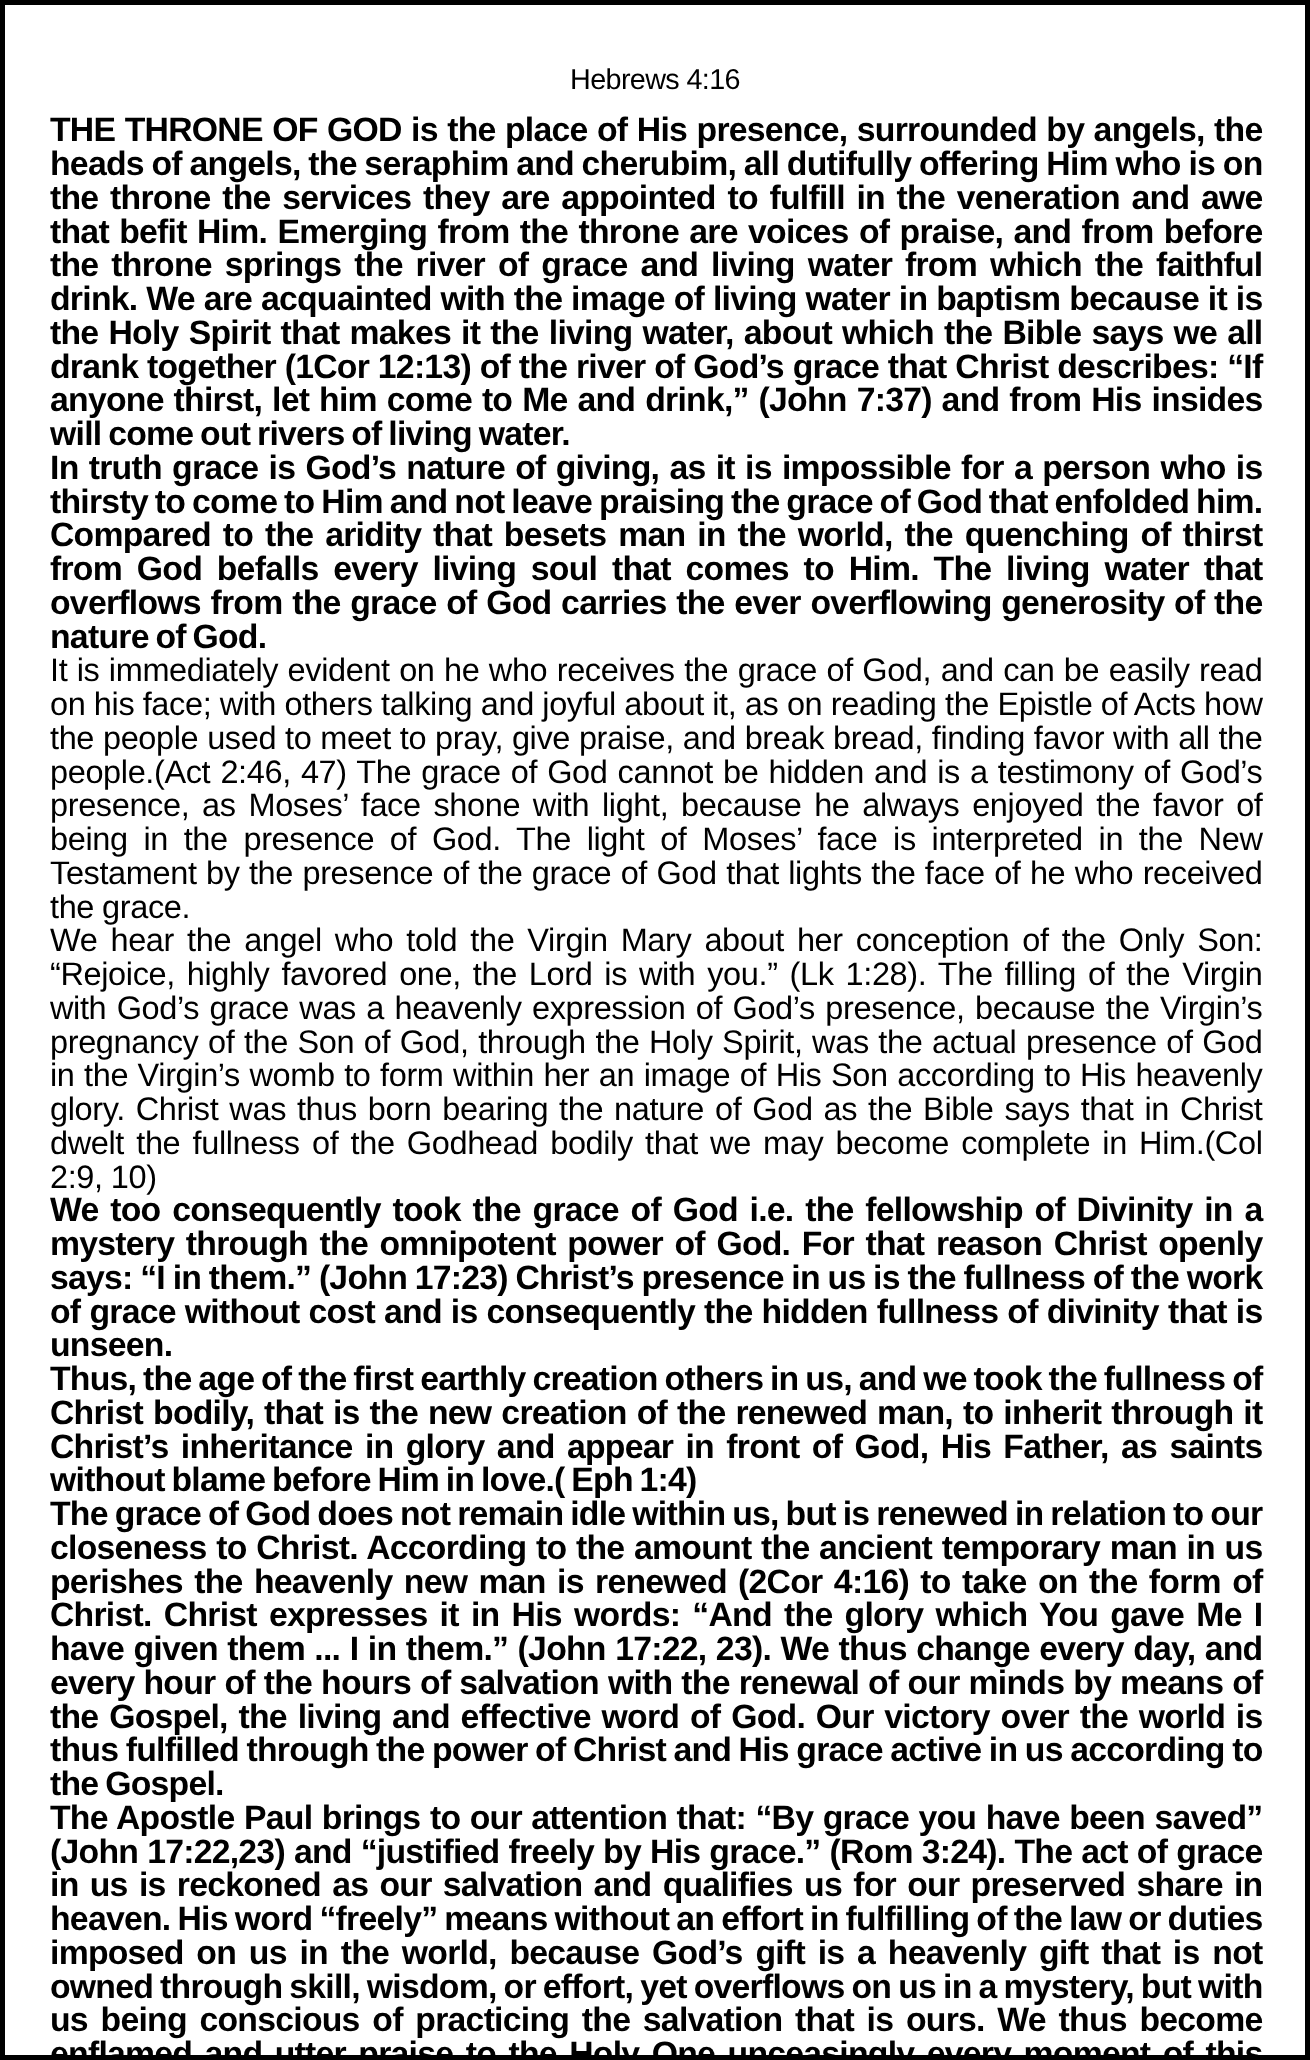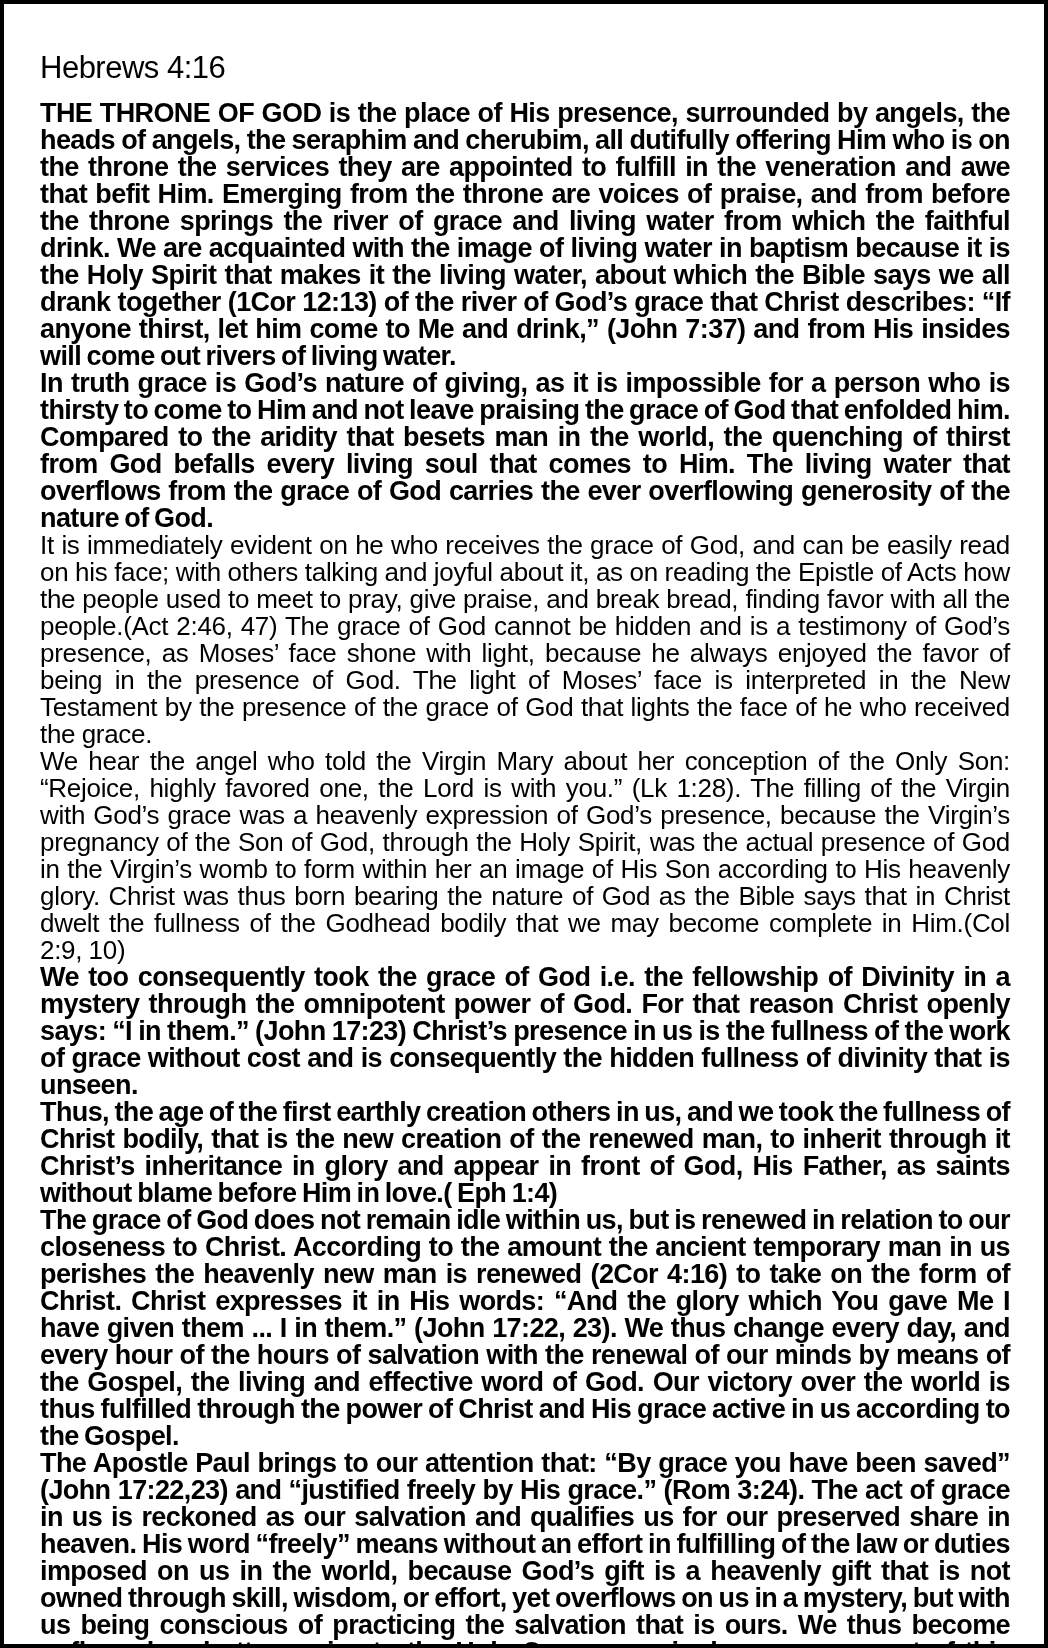--- a/index.html
+++ b/index.html
@@ -25,22 +25,22 @@
     margin-bottom: 8px;
   }
   .quote-line {
     font-size: 28px;
     font-weight: 700;
     line-height: 34px;
     letter-spacing: -0.6px;
     word-spacing: -2px;
   }
   .quote-ref {
-    text-align: left;
-    font-size: 31px;
+    text-align: center;
+    font-size: 23px;
     font-weight: 400;
     letter-spacing: -0.5px;
     margin-top: 4px;
     padding-right: 2px;
   }
   .article {
     margin-top: 6px;
   }
   .para {
     margin: 0;

